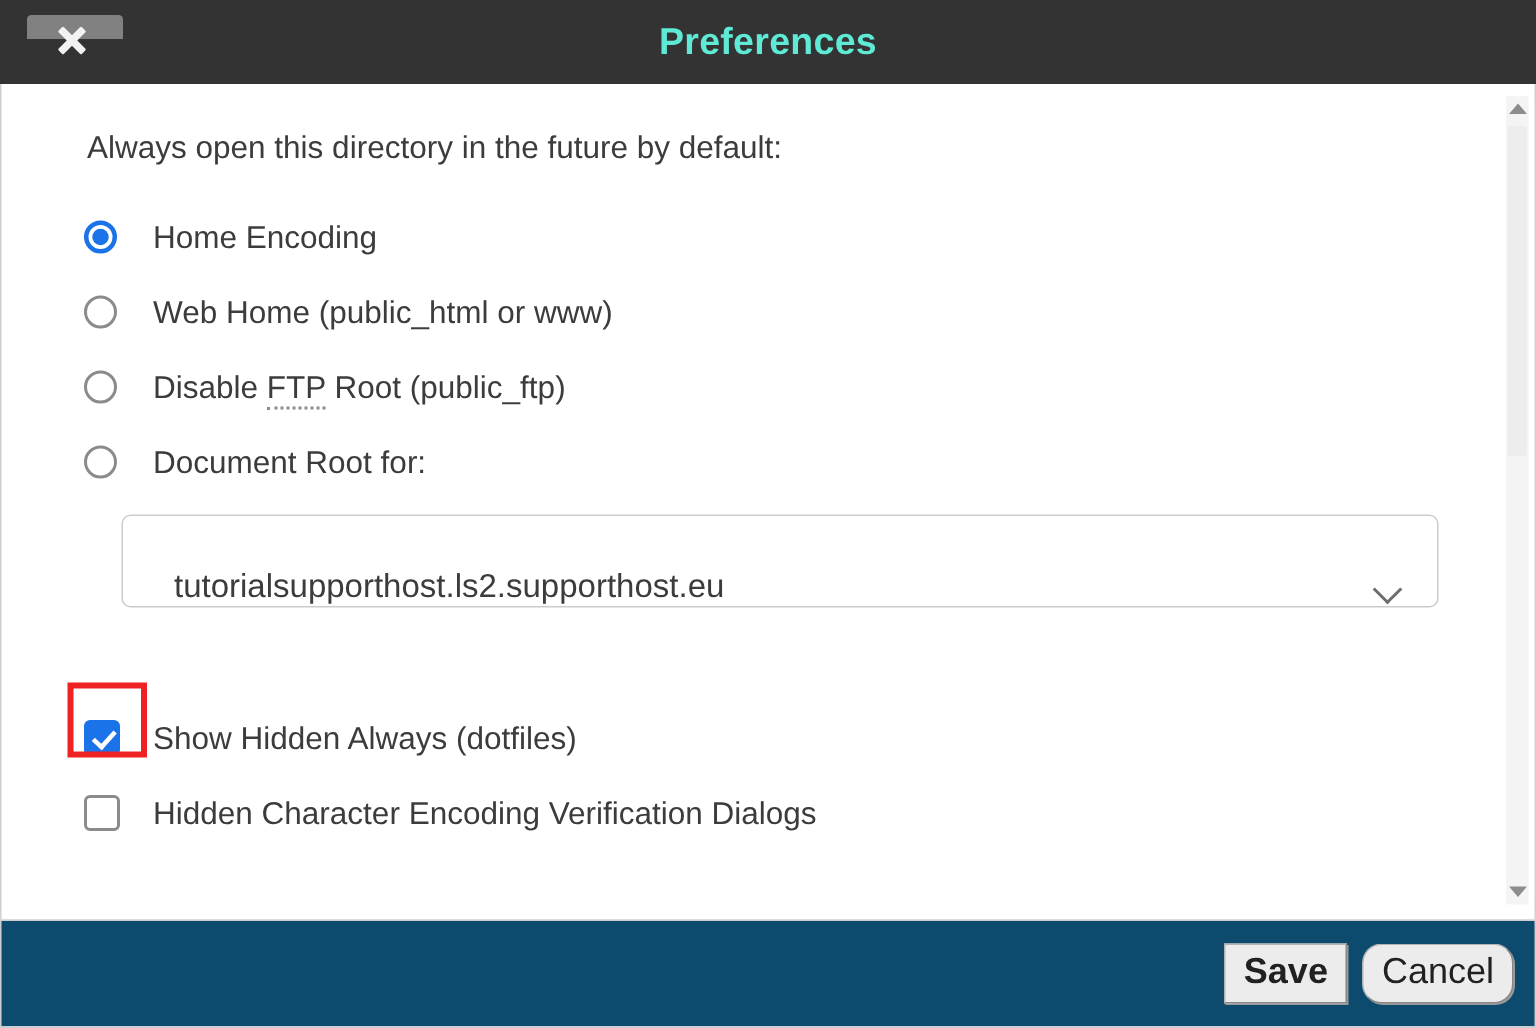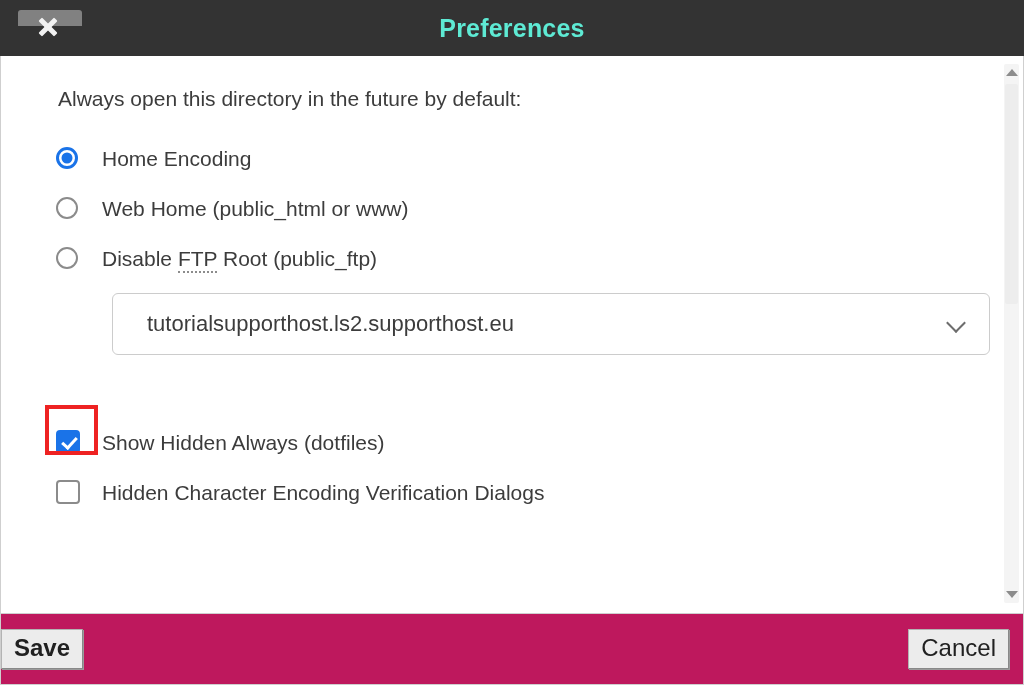--- a/index.html
+++ b/index.html
@@ -148,28 +148,28 @@
     line-height: 1.2;
     white-space: nowrap;
   }
   .abbr {
     border-bottom: 2px dotted #8c8c8c;
     padding-bottom: 1px;
   }
 
   
   #select-wrap {
-    margin: 10px 0 0 56px;
+    margin: 10px 0 0 25px;
     width: 878px;
     height: 62px;
     border: 1px solid #cccccc;
     border-radius: 6px;
     background: #ffffff;
     display: flex;
-    align-items: center;
+    align-items: flex-end;
     justify-content: space-between;
     padding: 0 22px 0 34px;
     box-sizing: border-box;
     cursor: pointer;
   }
   #select-value {
     font-size: 22px;
     color: #3c3c3c;
     line-height: 1.2;
   }
@@ -272,47 +272,47 @@
     height: 220px;
     background: #ededed;
     border-radius: 2px;
     cursor: pointer;
   }
 
   
   #footer {
     flex: 0 0 72px;
     height: 72px;
-    background: #be185d;
+    background: #0c4a6e;
     border-top: 1px solid #cfcfcf;
     border-left: 1px solid #cfcfcf;
     border-right: 1px solid #cfcfcf;
     border-bottom: 1px solid #cfcfcf;
     box-sizing: border-box;
     display: flex;
     align-items: center;
-    justify-content: space-between;
+    justify-content: flex-end;
     padding-right: 14px;
     gap: 10px;
   }
   .btn {
     background: #ececec;
     border: 1px solid #b3b3b3;
     border-right-color: #888888;
     border-bottom-color: #888888;
     box-shadow: 1px 1px 0 #9a9a9a;
     font-family: "Liberation Sans", sans-serif;
     font-size: 24px;
     color: #212121;
     padding: 4px 12px 6px 12px;
     line-height: 1.15;
     cursor: pointer;
   }
   #save-button { font-weight: bold; }
-  #cancel-button { font-weight: normal; }
+  #cancel-button { font-weight: normal; border-radius: 13px; }
 </style>
 </head>
 <body>
 
 <div id="dialog">
 
   <div id="titlebar">
     <button id="close-button">
       <span class="hover-plate"></span>
       <span id="close-icon"></span>
@@ -335,20 +335,24 @@
         <div class="option-row">
           <span class="radio"></span>
           <span class="option-label">Web Home (public_html or www)</span>
         </div>
 
         <div class="option-row">
           <span class="radio"></span>
           <span class="option-label"><span>Disable </span><span class="abbr">FTP</span><span> Root (public_ftp)</span></span>
         </div>
 
+        <div class="option-row">
+          <span class="radio"></span>
+          <span class="option-label">Document Root for:</span>
+        </div>
 
       </div>
 
       <div id="select-wrap">
         <span id="select-value">tutorialsupporthost.ls2.supporthost.eu</span>
         <span id="chevron-down-icon"></span>
       </div>
 
       <div id="checkbox-group">
 

